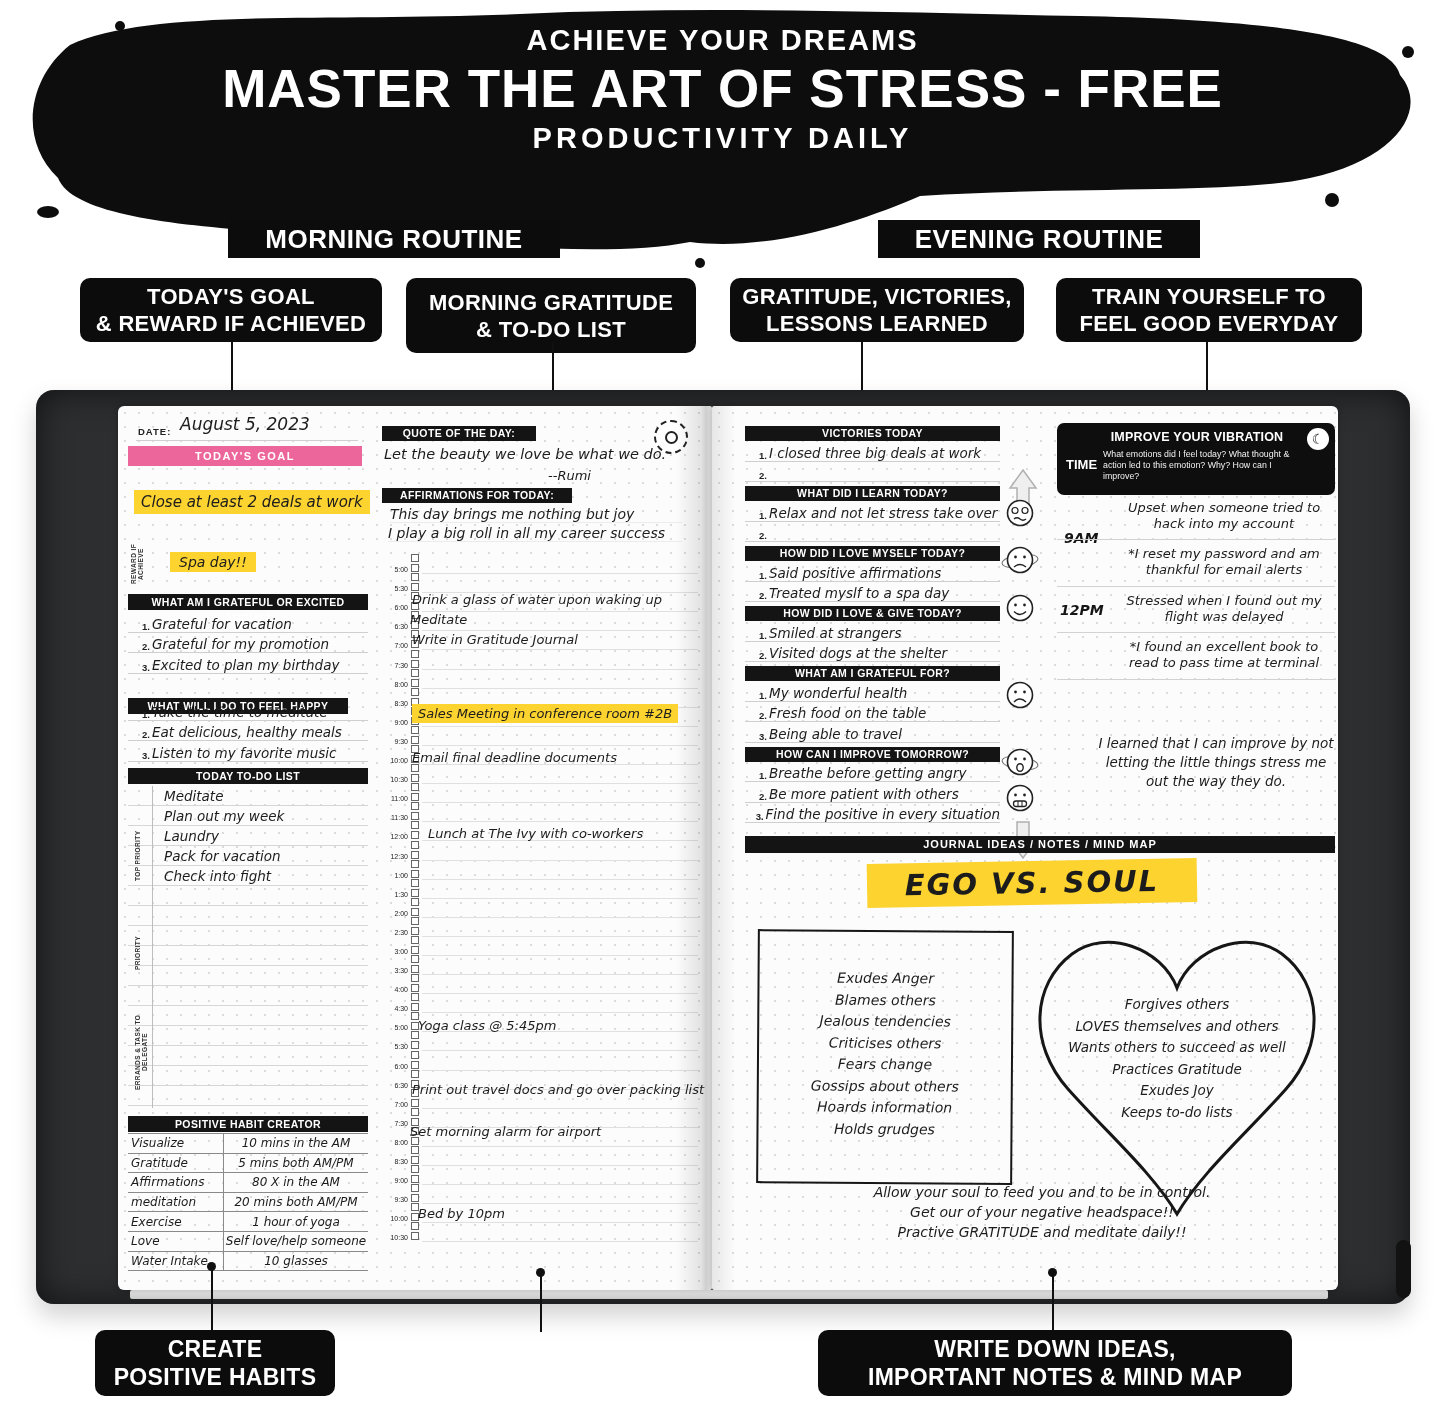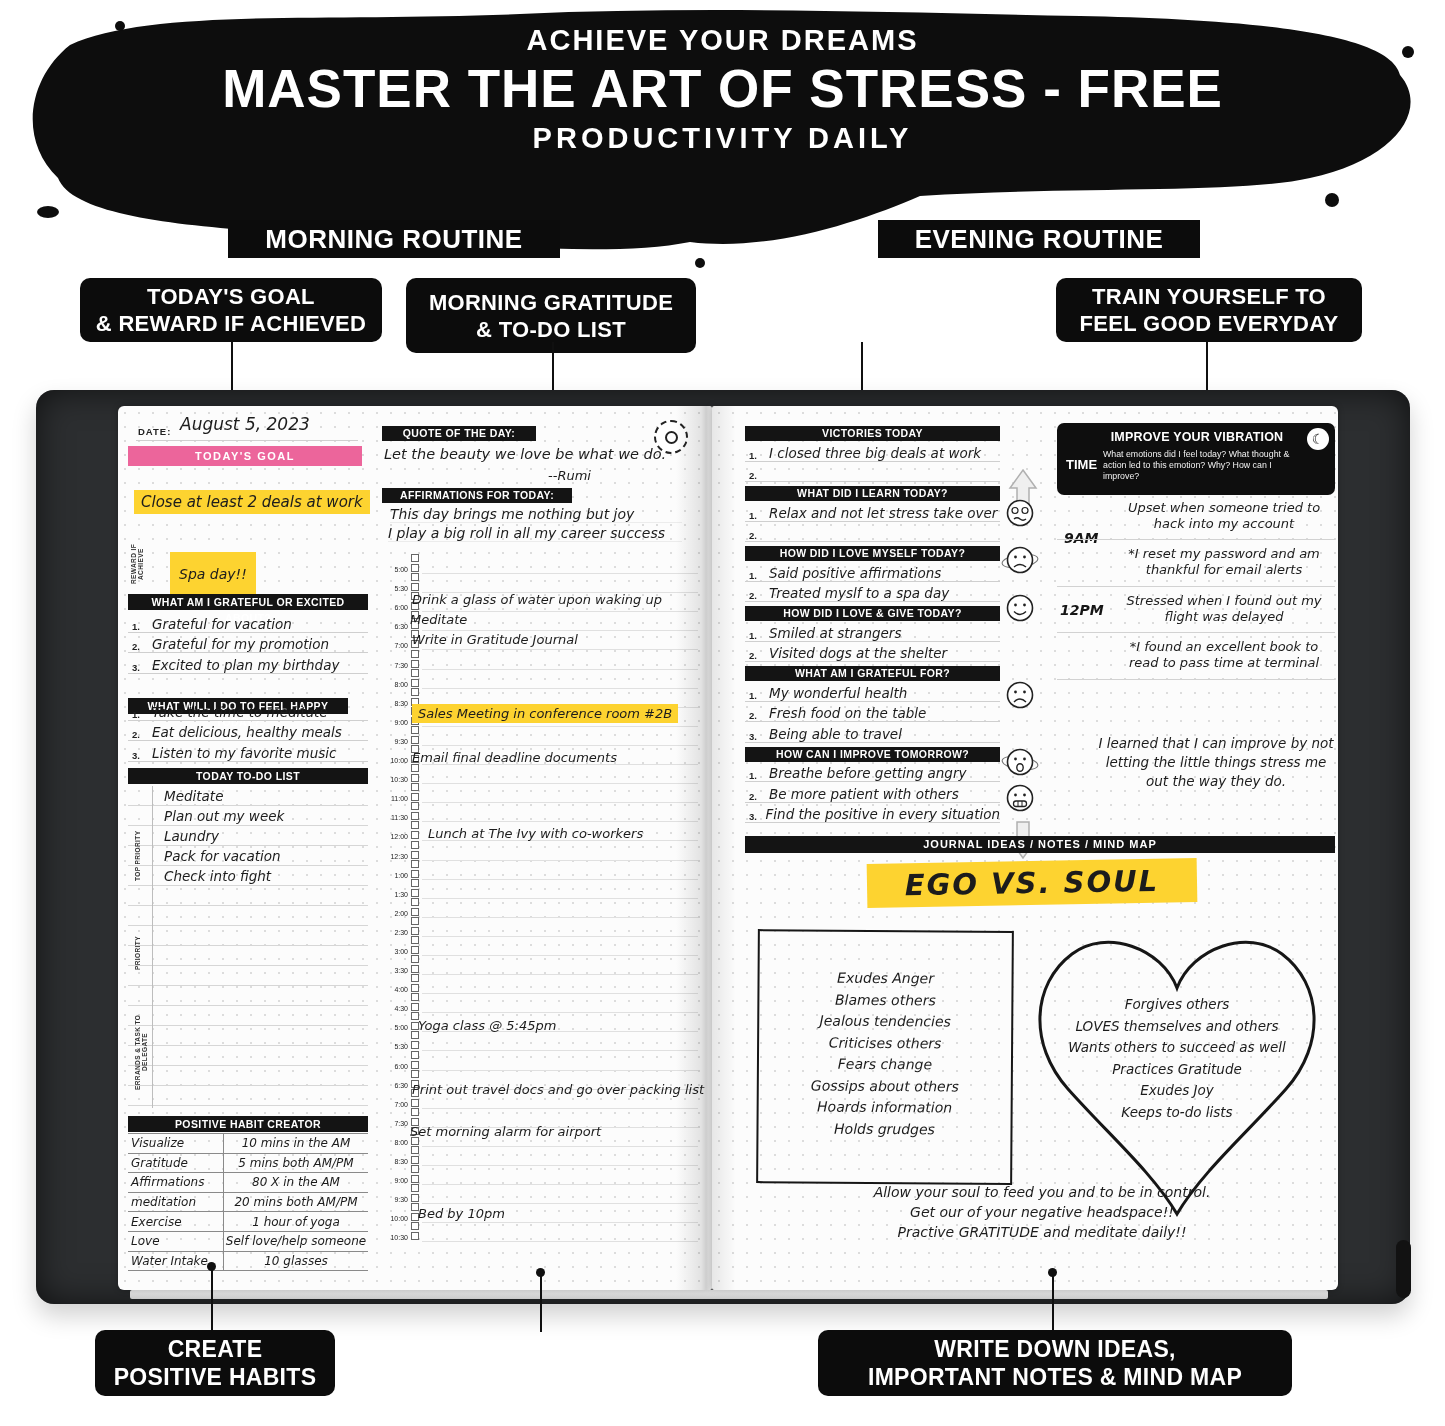--- a/index.html
+++ b/index.html
@@ -7,21 +7,21 @@
   .abs{position:absolute;}
   .bar{background:#141414;color:#fff;font-weight:700;font-size:10.5px;line-height:16px;text-align:center;letter-spacing:.4px;}
   .hand{font-family:"DejaVu Sans",sans-serif;font-style:italic;color:#1c1c1c;}
   .hl{background:#fdd330;}
   .dot{width:9px;height:9px;border-radius:50%;background:#101010;}
   .cline{background:#101010;}
   .callout{background:#0c0c0c;color:#fff;border-radius:10px;display:flex;flex-direction:column;align-items:center;justify-content:center;text-align:center;font-weight:700;font-size:22px;line-height:27px;letter-spacing:.3px;}
   .routine{background:#0c0c0c;color:#fff;display:flex;align-items:center;justify-content:center;font-weight:700;font-size:26px;letter-spacing:.5px;}
   .page{background-color:#fcfcfc;background-image:radial-gradient(#dcdcdc 0.8px,transparent 1px);background-size:14px 14px;box-shadow:0 0 6px rgba(0,0,0,.28);}
   .vlabel{writing-mode:vertical-rl;transform:rotate(180deg);font-size:6.5px;font-weight:700;letter-spacing:.4px;color:#333;text-align:center;}
-  .numlist{counter-reset:li;}
+  .numlist{counter-reset:li;text-align:right;}
   .nrow{display:flex;align-items:flex-end;height:19.5px;border-bottom:1px solid #cfcfcf;}
   .nrow .num{width:18px;padding-left:4px;font-size:9.5px;font-weight:700;color:#222;}
   .nrow .num::before{counter-increment:li;content:counter(li) ".";}
   .nrow .txt{font-size:13.5px;margin-left:2px;white-space:nowrap;line-height:16px;}
   .todo-item{height:20px;line-height:20px;font-size:13.5px;white-space:nowrap;}
   .ruled{background-image:repeating-linear-gradient(to bottom,transparent 0,transparent 19px,#d6d6d6 19px,#d6d6d6 20px);}
   .slot{height:19.1px;display:flex;align-items:flex-end;}
   .slot .t{width:26px;font-size:7px;color:#222;text-align:right;padding-right:3px;line-height:9px;}
   .slot .cb{width:11px;display:flex;flex-direction:column;justify-content:flex-end;gap:2px;padding-bottom:2px;}
   .slot .cb i{display:block;width:6px;height:6px;border:1px solid #666;background:#fff;}
@@ -68,20 +68,24 @@
   <div class="abs routine" style="left:878px;top:220px;width:322px;height:38px;">EVENING ROUTINE</div>
 
   <div class="abs callout" style="left:80px;top:278px;width:302px;height:64px;">
     <span>TODAY'S GOAL</span>
     <span>&amp; REWARD IF ACHIEVED</span>
   </div>
   <div class="abs callout" style="left:406px;top:278px;width:290px;height:75px;">
     <span>MORNING GRATITUDE</span>
     <span>&amp; TO-DO LIST</span>
   </div>
+  <div class="abs callout" style="left:730px;top:278px;width:294px;height:64px;">
+    <span>GRATITUDE, VICTORIES,</span>
+    <span>LESSONS LEARNED</span>
+  </div>
   <div class="abs callout" style="left:1056px;top:278px;width:306px;height:64px;">
     <span>TRAIN YOURSELF TO</span>
     <span>FEEL GOOD EVERYDAY</span>
   </div>
 
   <div class="abs cline" style="left:231px;top:342px;width:2px;height:98px;"></div>
   <div class="abs dot" style="left:227px;top:438px;"></div>
   <div class="abs cline" style="left:552px;top:342px;width:2px;height:512px;"></div>
   <div class="abs cline" style="left:339px;top:852px;width:215px;height:2px;"></div>
   <div class="abs dot" style="left:333px;top:849px;"></div>
@@ -97,21 +101,21 @@
   <div class="abs page" style="left:118px;top:406px;width:594px;height:884px;border-radius:6px 2px 2px 6px;">
 
     <span class="abs" style="left:20px;top:20px;font-size:9.5px;font-weight:700;letter-spacing:1px;color:#222;">DATE:</span>
     <span class="abs hand" style="left:62px;top:8px;font-size:17px;">August 5, 2023</span>
     <div class="abs" style="left:18px;top:34px;width:222px;height:1px;background:#cfcfcf;"></div>
 
     <div class="abs" style="left:10px;top:40px;width:234px;height:20px;background:#ec659b;color:#fff;font-weight:700;font-size:11px;line-height:20px;text-align:center;letter-spacing:1.5px;">TODAY'S GOAL</div>
     <div class="abs hl hand" style="left:16px;top:84px;padding:3px 7px;font-size:15px;white-space:nowrap;">Close at least 2 deals at work</div>
 
     <div class="abs vlabel" style="left:12px;top:126px;height:64px;">REWARD IF ACHIEVE</div>
-    <div class="abs hl hand" style="left:52px;top:146px;padding:14px 9px;font-size:14px;white-space:nowrap;">Spa day!!</div>
+    <div class="abs hl hand" style="left:52px;top:146px;padding:2px 9px;font-size:14px;white-space:nowrap;">Spa day!!</div>
 
     <div class="abs bar" style="left:10px;top:188px;width:240px;height:16px;">WHAT AM I GRATEFUL OR EXCITED ABOUT?</div>
     <div class="abs numlist" style="left:10px;top:206px;width:240px;">
 
         <div class="nrow">
           <span class="num"></span>
           <span class="txt hand">Grateful for vacation</span>
         </div>
 
         <div class="nrow">

